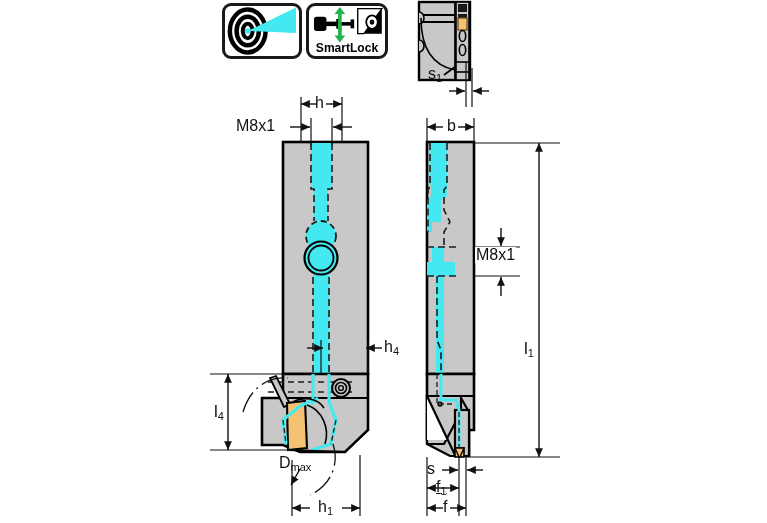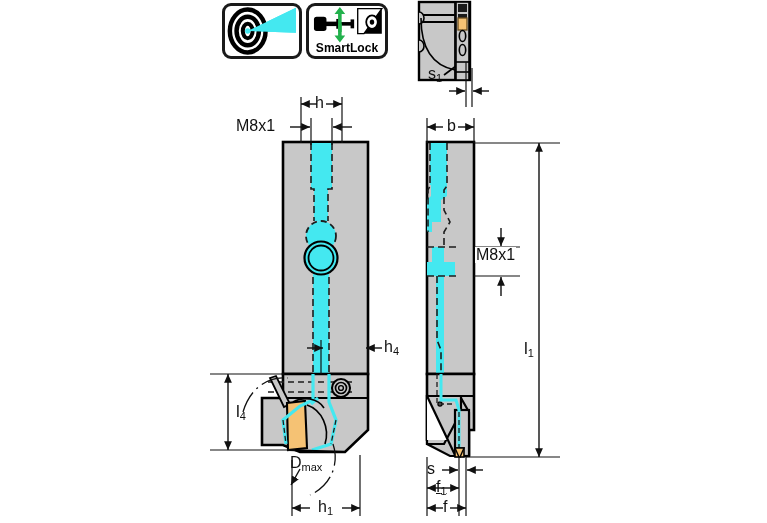--- a/index.html
+++ b/index.html
@@ -313,25 +313,25 @@
   </div>
 
   <div class="dimlabel big" style="left:524px;top:299px;margin-top:41px;">
     <span>l</span><sub>1</sub>
   </div>
 
   <div class="dimlabel" style="left:384px;top:339px;">
     <span>h</span><sub>4</sub>
   </div>
 
-  <div class="dimlabel big" style="left:214px;top:403px;margin-left:22px;">
+  <div class="dimlabel big" style="left:214px;top:403px;">
     <span>l</span><sub>4</sub>
   </div>
 
-  <div class="dimlabel" style="left:290px;top:455px;text-align:center;">
+  <div class="dimlabel" style="left:279px;top:455px;text-align:center;">
     <span>D</span><sub>max</sub>
   </div>
 
   <div class="dimlabel" style="left:318px;top:499px;text-align:center;">
     <span>h</span><sub>1</sub>
   </div>
 
   <div class="dimlabel" style="left:427px;top:461px;">
     <span>s</span><sub></sub>
   </div>

